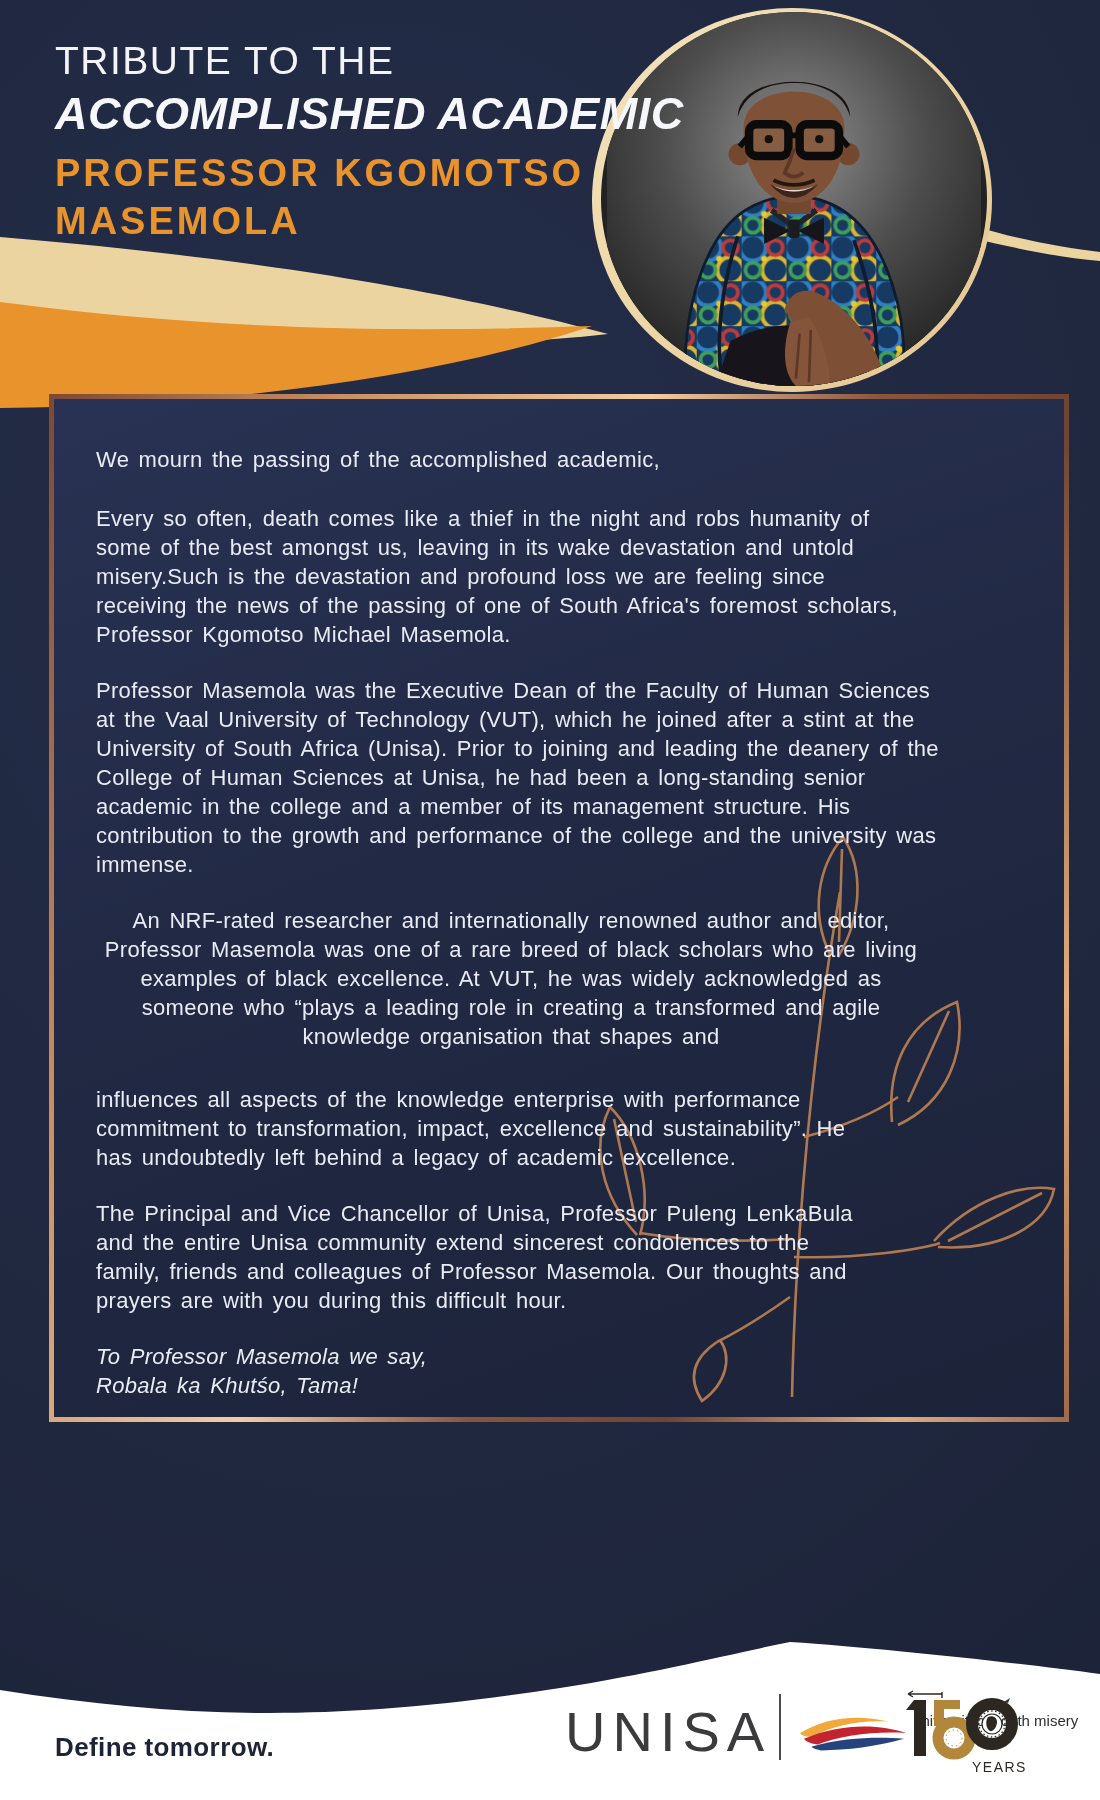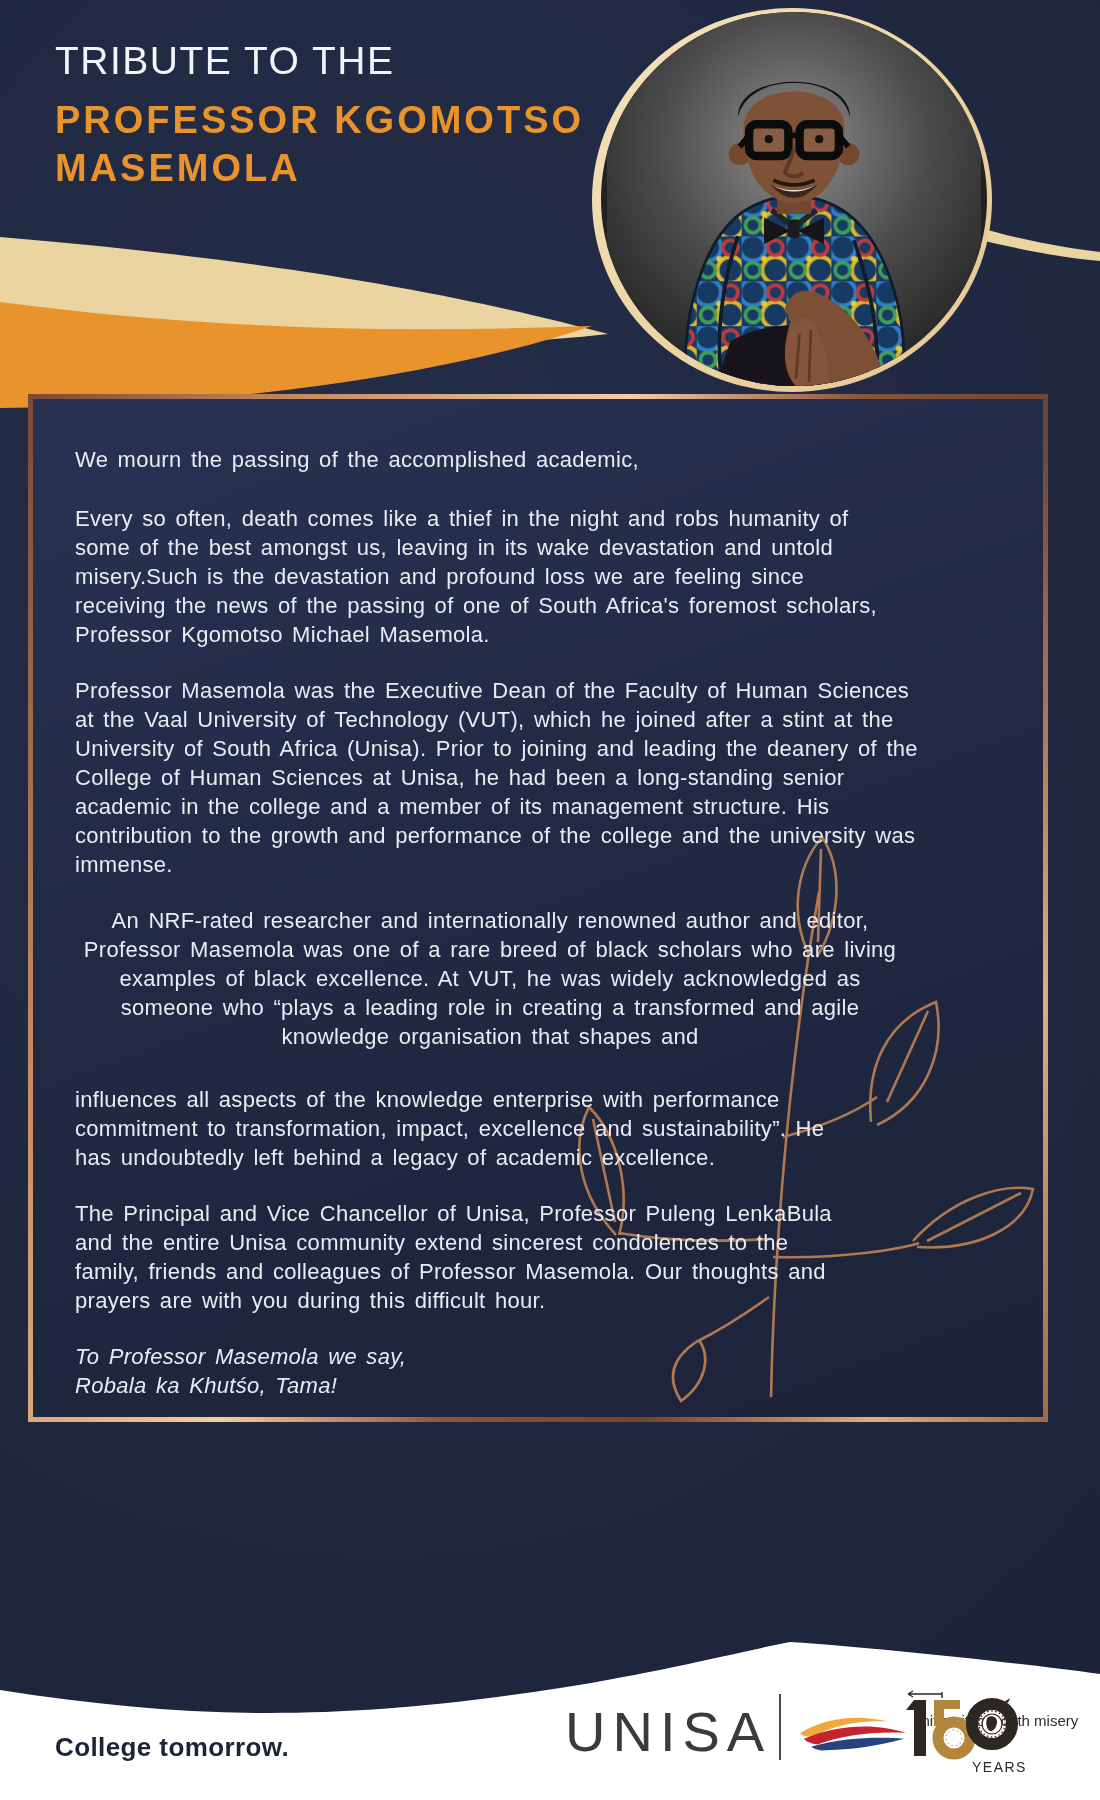--- a/index.html
+++ b/index.html
@@ -19,21 +19,21 @@
   .photo-ring{
     position:absolute;left:592px;top:8px;width:400px;height:384px;border-radius:50%;
     background:linear-gradient(315deg,#e3c693 0%,#efd8a8 60%,#f3e3bf 100%);z-index:2;
   }
   .photo-inner{
     position:absolute;left:9px;top:4px;width:386px;height:374px;border-radius:50%;overflow:hidden;background:#222;
   }
   .photo-inner svg{width:100%;height:100%;}
   
   .content-box{
-    position:absolute;left:28px;top:394px;width:1020px;height:1028px;box-sizing:border-box;z-index:3;
+    position:absolute;left:49px;top:394px;width:1020px;height:1028px;box-sizing:border-box;z-index:3;
     border:5px solid;
     border-image:linear-gradient(112deg,#7b4a36 0%,#c98e62 20%,#f2cda4 42%,#8a553c 58%,#6e4434 72%,#e0ad7f 88%,#a06b48 100%) 1;
     background:linear-gradient(160deg,#293253 0%,#212944 45%,#1c2339 100%);
     padding:46px 55px 28px 42px;
   }
   .content-box p{margin:0 0 27px 0;color:#e9ecf4;font-size:22px;font-weight:300;line-height:29px;letter-spacing:.3px;word-spacing:3px;position:relative;z-index:2;}
   .intro{font-size:23px;font-weight:bold;line-height:33px;letter-spacing:.6px;margin-bottom:30px !important;}
   .intro .orange{color:#e8932b;}
   .p1{max-width:820px;}
   .p2{max-width:860px;}
@@ -58,20 +58,21 @@
 <div class="poster">
 
   <svg class="top-decor" width="1100" height="580" viewBox="0 0 1100 580">
     <path d="M0,237 C300,262 480,300 608,334 C450,352 200,350 0,318 Z" fill="#ecd4a0"></path>
     <path d="M0,302 C260,336 460,330 592,326 C430,380 210,406 0,408 Z" fill="#e8932b"></path>
     <path d="M974,226 C1020,240 1065,248 1100,252 L1100,261 C1060,258 1010,247 972,238 Z" fill="#ecd4a0"></path>
   </svg>
 
   <div class="header">
     <div class="title-thin">TRIBUTE TO THE</div>
+    <div class="title-bold-italic">ACCOMPLISHED ACADEMIC</div>
     <div class="title-orange">
       <span>PROFESSOR KGOMOTSO</span><br>
       <span>MASEMOLA</span>
     </div>
   </div>
 
   <div class="photo-ring">
     <div class="photo-inner">
       <svg viewBox="0 0 200 200">
         <defs>
@@ -161,21 +162,21 @@
         <path d="M248,500 C220,520 195,535 175,545"></path>
         <path d="M175,545 C150,562 146,582 160,604 C185,586 190,560 178,543"></path>
       </g>
     </svg>
   </section>
 
   <svg class="footer-curve" width="1100" height="176" viewBox="0 0 1100 176">
     <path d="M0,66 C180,94 330,100 560,64 C660,48 730,30 790,18 C880,24 1010,38 1100,50 L1100,176 L0,176 Z" fill="#ffffff"></path>
   </svg>
 
-  <div class="slogan">College tomorrow.</div>
+  <div class="slogan">Define tomorrow.</div>
 
   <div class="unisa-logo">
     <div class="unisa-wordmark">UNISA</div>
     <div class="unisa-divider"></div>
     <div class="unisa-right">
       <svg width="118" height="50" viewBox="0 0 120 52">
         <path d="M4,24 C30,8 62,4 96,12 C68,10 38,16 16,28 C9,28 5,26 4,24 Z" fill="#f2a93b"></path>
         <path d="M8,30 C44,14 86,14 114,24 C82,22 48,26 22,36 C14,35 9,32 8,30 Z" fill="#c4242f"></path>
         <path d="M16,38 C52,28 88,28 112,30 C84,38 52,42 26,42 C20,41 17,40 16,38 Z" fill="#26437e"></path>
       </svg>

